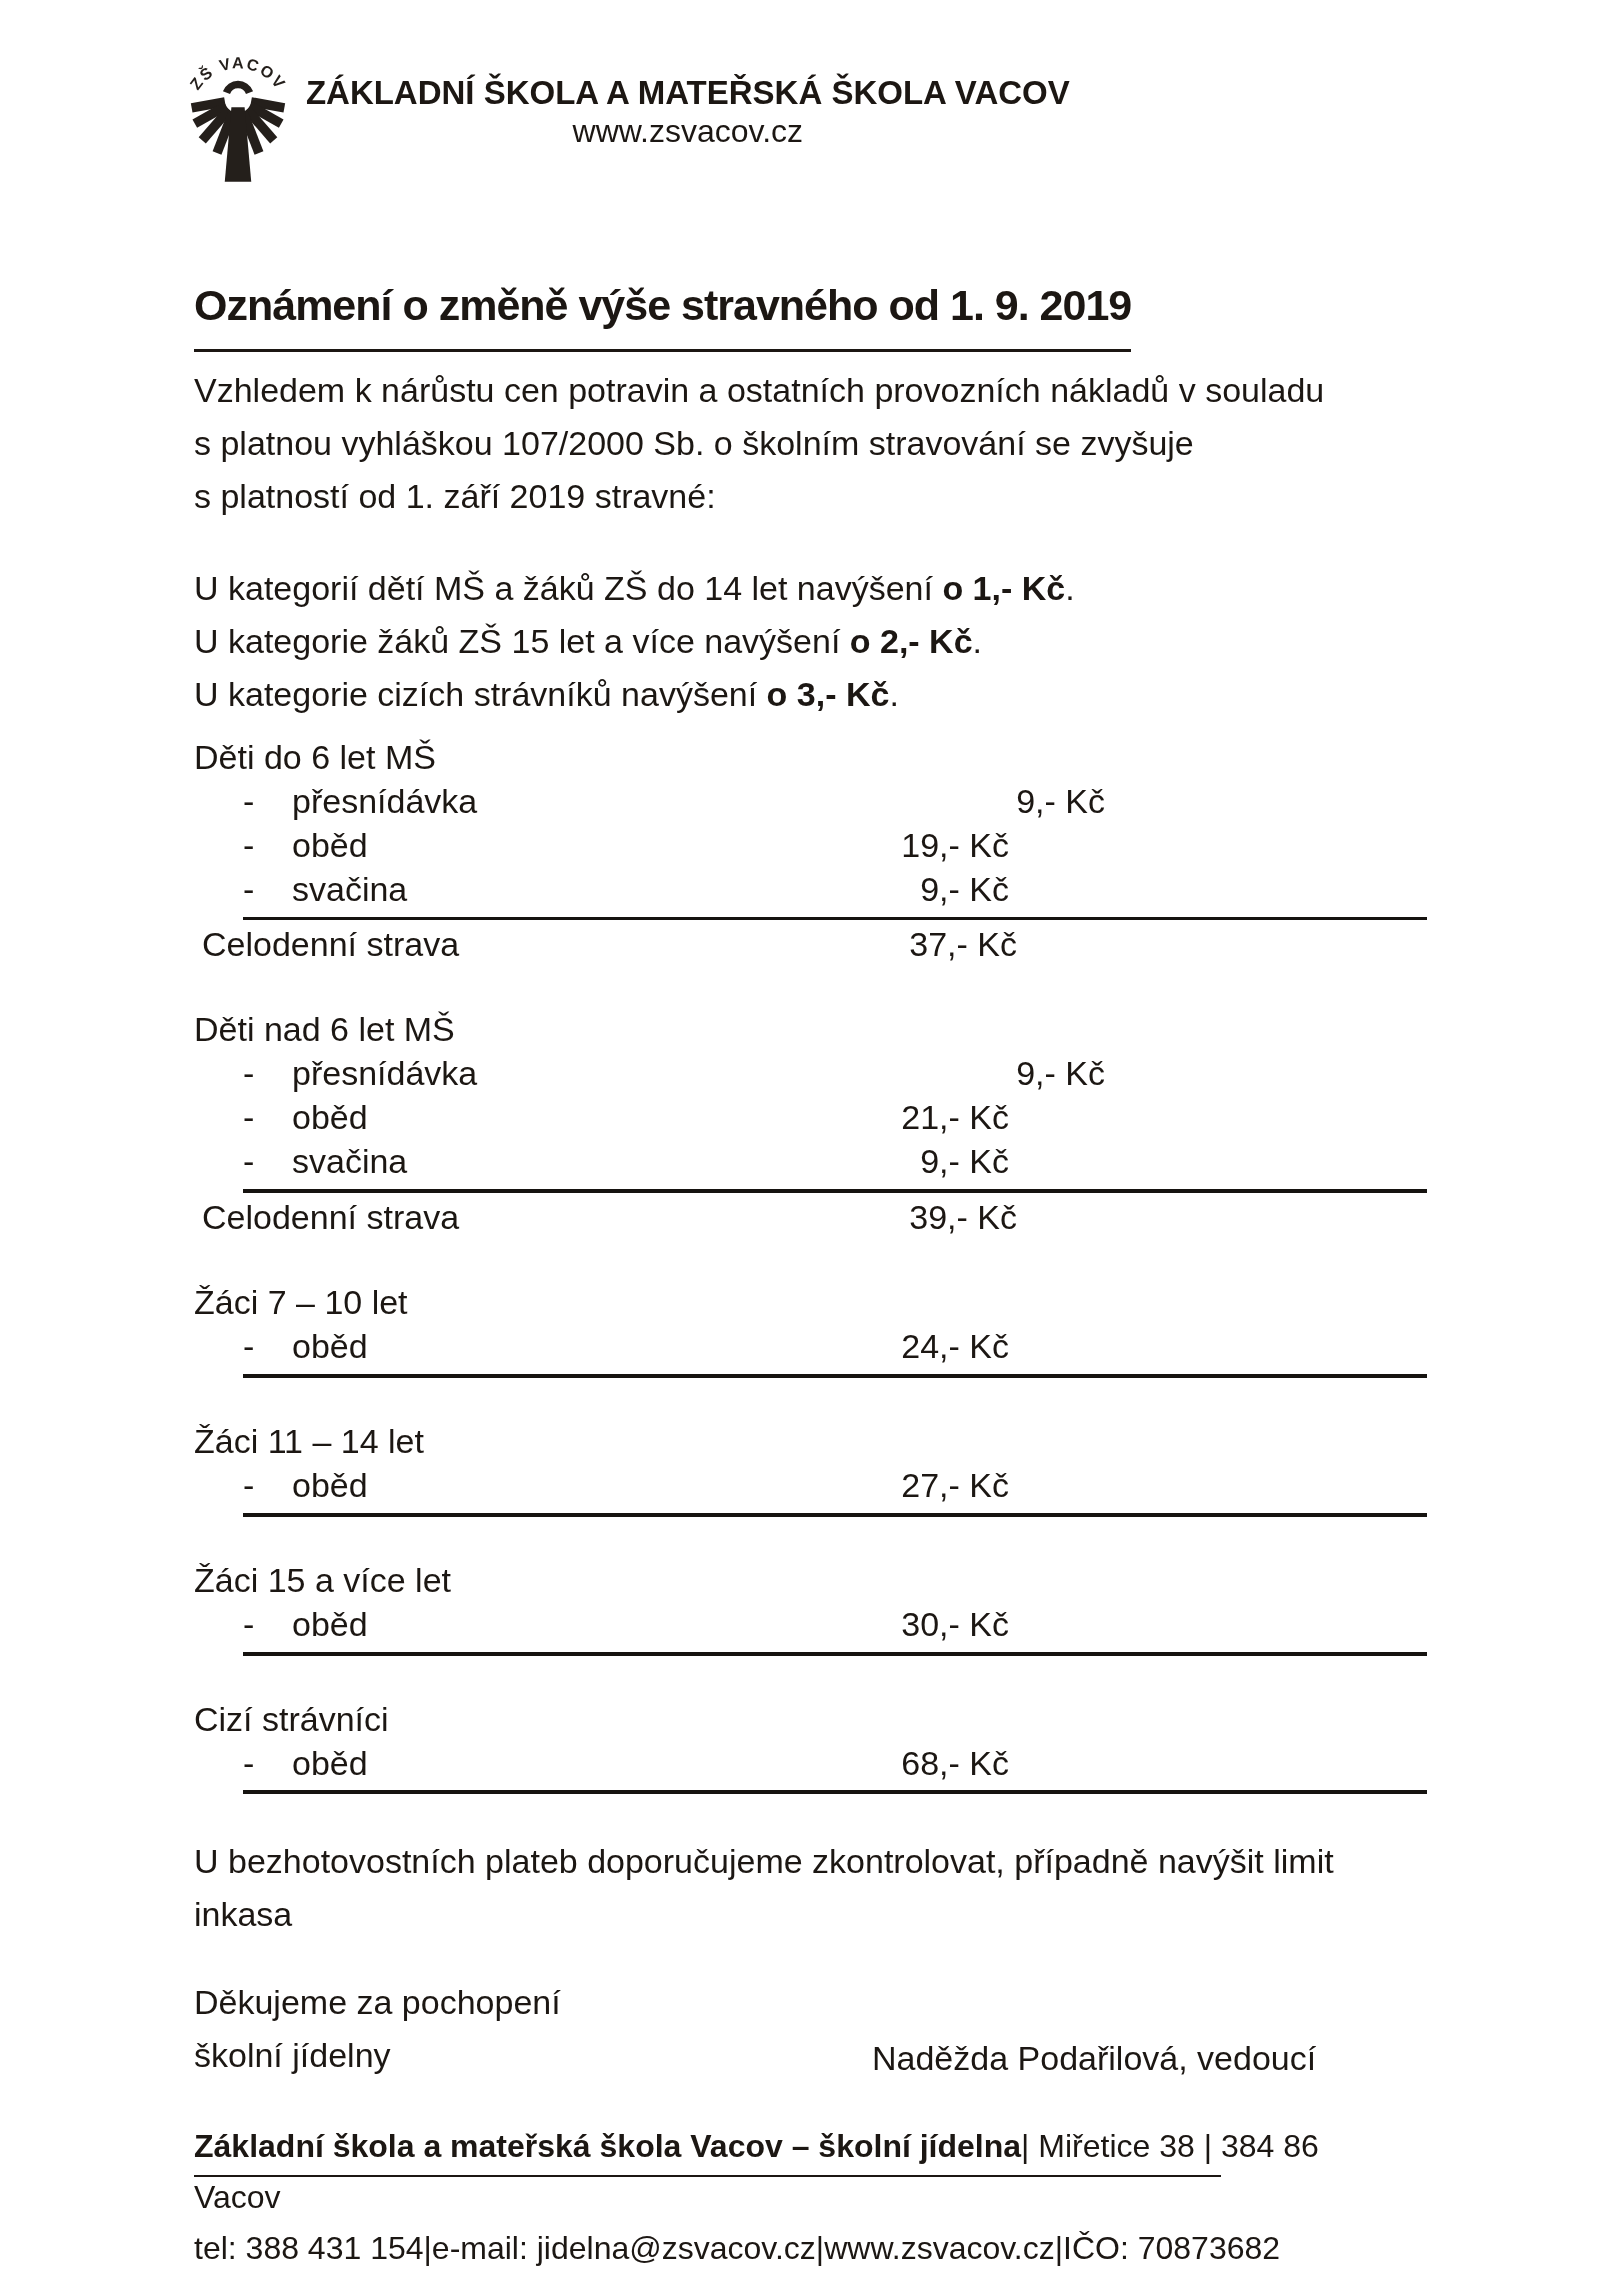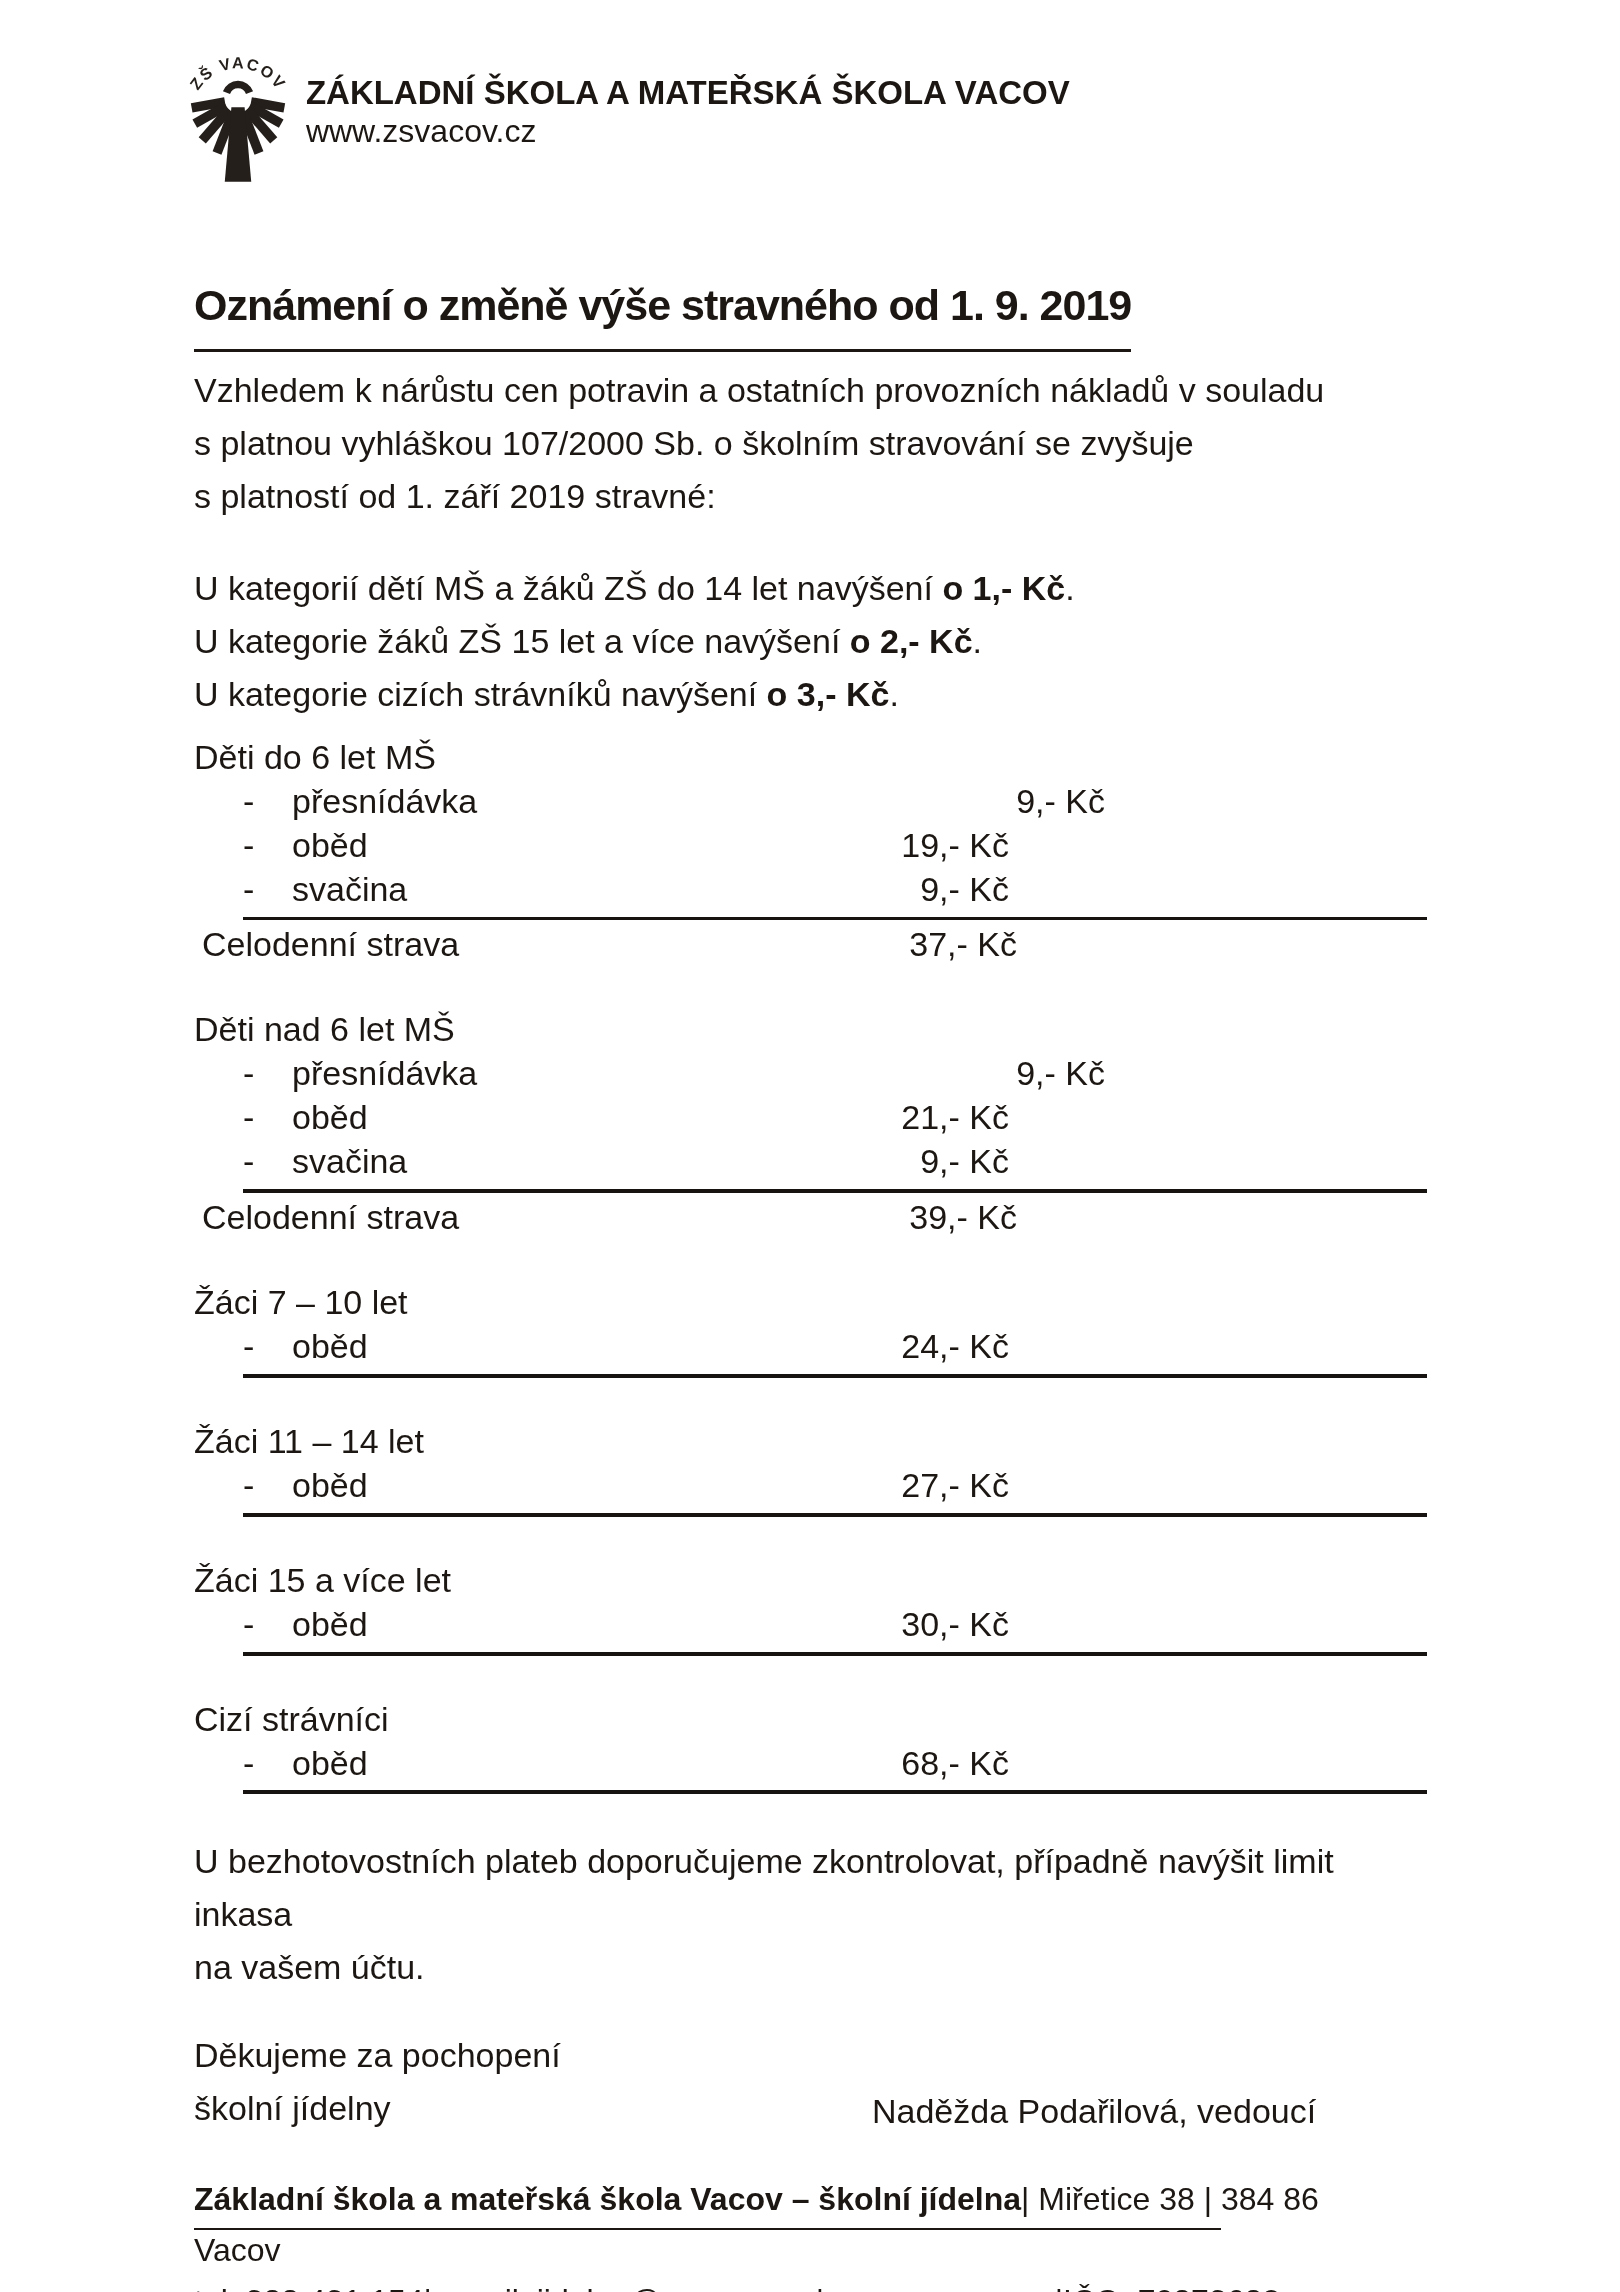--- a/index.html
+++ b/index.html
@@ -11,21 +11,21 @@
     font-family:"Liberation Sans","DejaVu Sans",sans-serif;
     color:#1c1713;
     box-sizing:border-box;
     padding:51px 189px 0 194px;
   }
   
   .header{display:flex;align-items:flex-start;height:155px;margin-left:-7.8px;}
   .logo{width:104px;height:135px;flex:0 0 auto;}
   .header-text{margin-left:15.7px;padding-top:21.6px;}
   .school-name{font-weight:bold;font-size:33px;line-height:39px;letter-spacing:0px;}
-  .website{font-size:32px;line-height:39px;}
+  .website{font-size:32px;line-height:39px;text-align:center;}
   
   .title{
     margin-top:74px;
     font-size:43px;font-weight:bold;letter-spacing:-1px;
     line-height:51px;
   }
   .title span{border-bottom:3.9px solid #1c1713;padding-bottom:20px;}
   
   .intro{margin-top:33px;font-size:34px;line-height:53px;}
   .notes{margin-top:39px;font-size:34px;line-height:53px;}
@@ -129,21 +129,20 @@
       </div>
       <div class="section">
         <div class="section-heading">Cizí strávníci</div>
         <div class="row"><span class="bullet">-</span><span>oběd</span><span class="price">68,- Kč</span></div>
         <div class="rule"></div>
       </div>
     </div>
 
   <div class="closing">
       <div>U bezhotovostních plateb doporučujeme zkontrolovat, případně navýšit limit inkasa</div>
-      <div>na vašem účtu.</div>
     </div>
 
   <div class="signature">
     <div>
       <span>Děkujeme za pochopení</span>
       <span class="right">Naděžda Podařilová, vedoucí</span>
     </div>
     <div>školní jídelny</div>
   </div>
 

